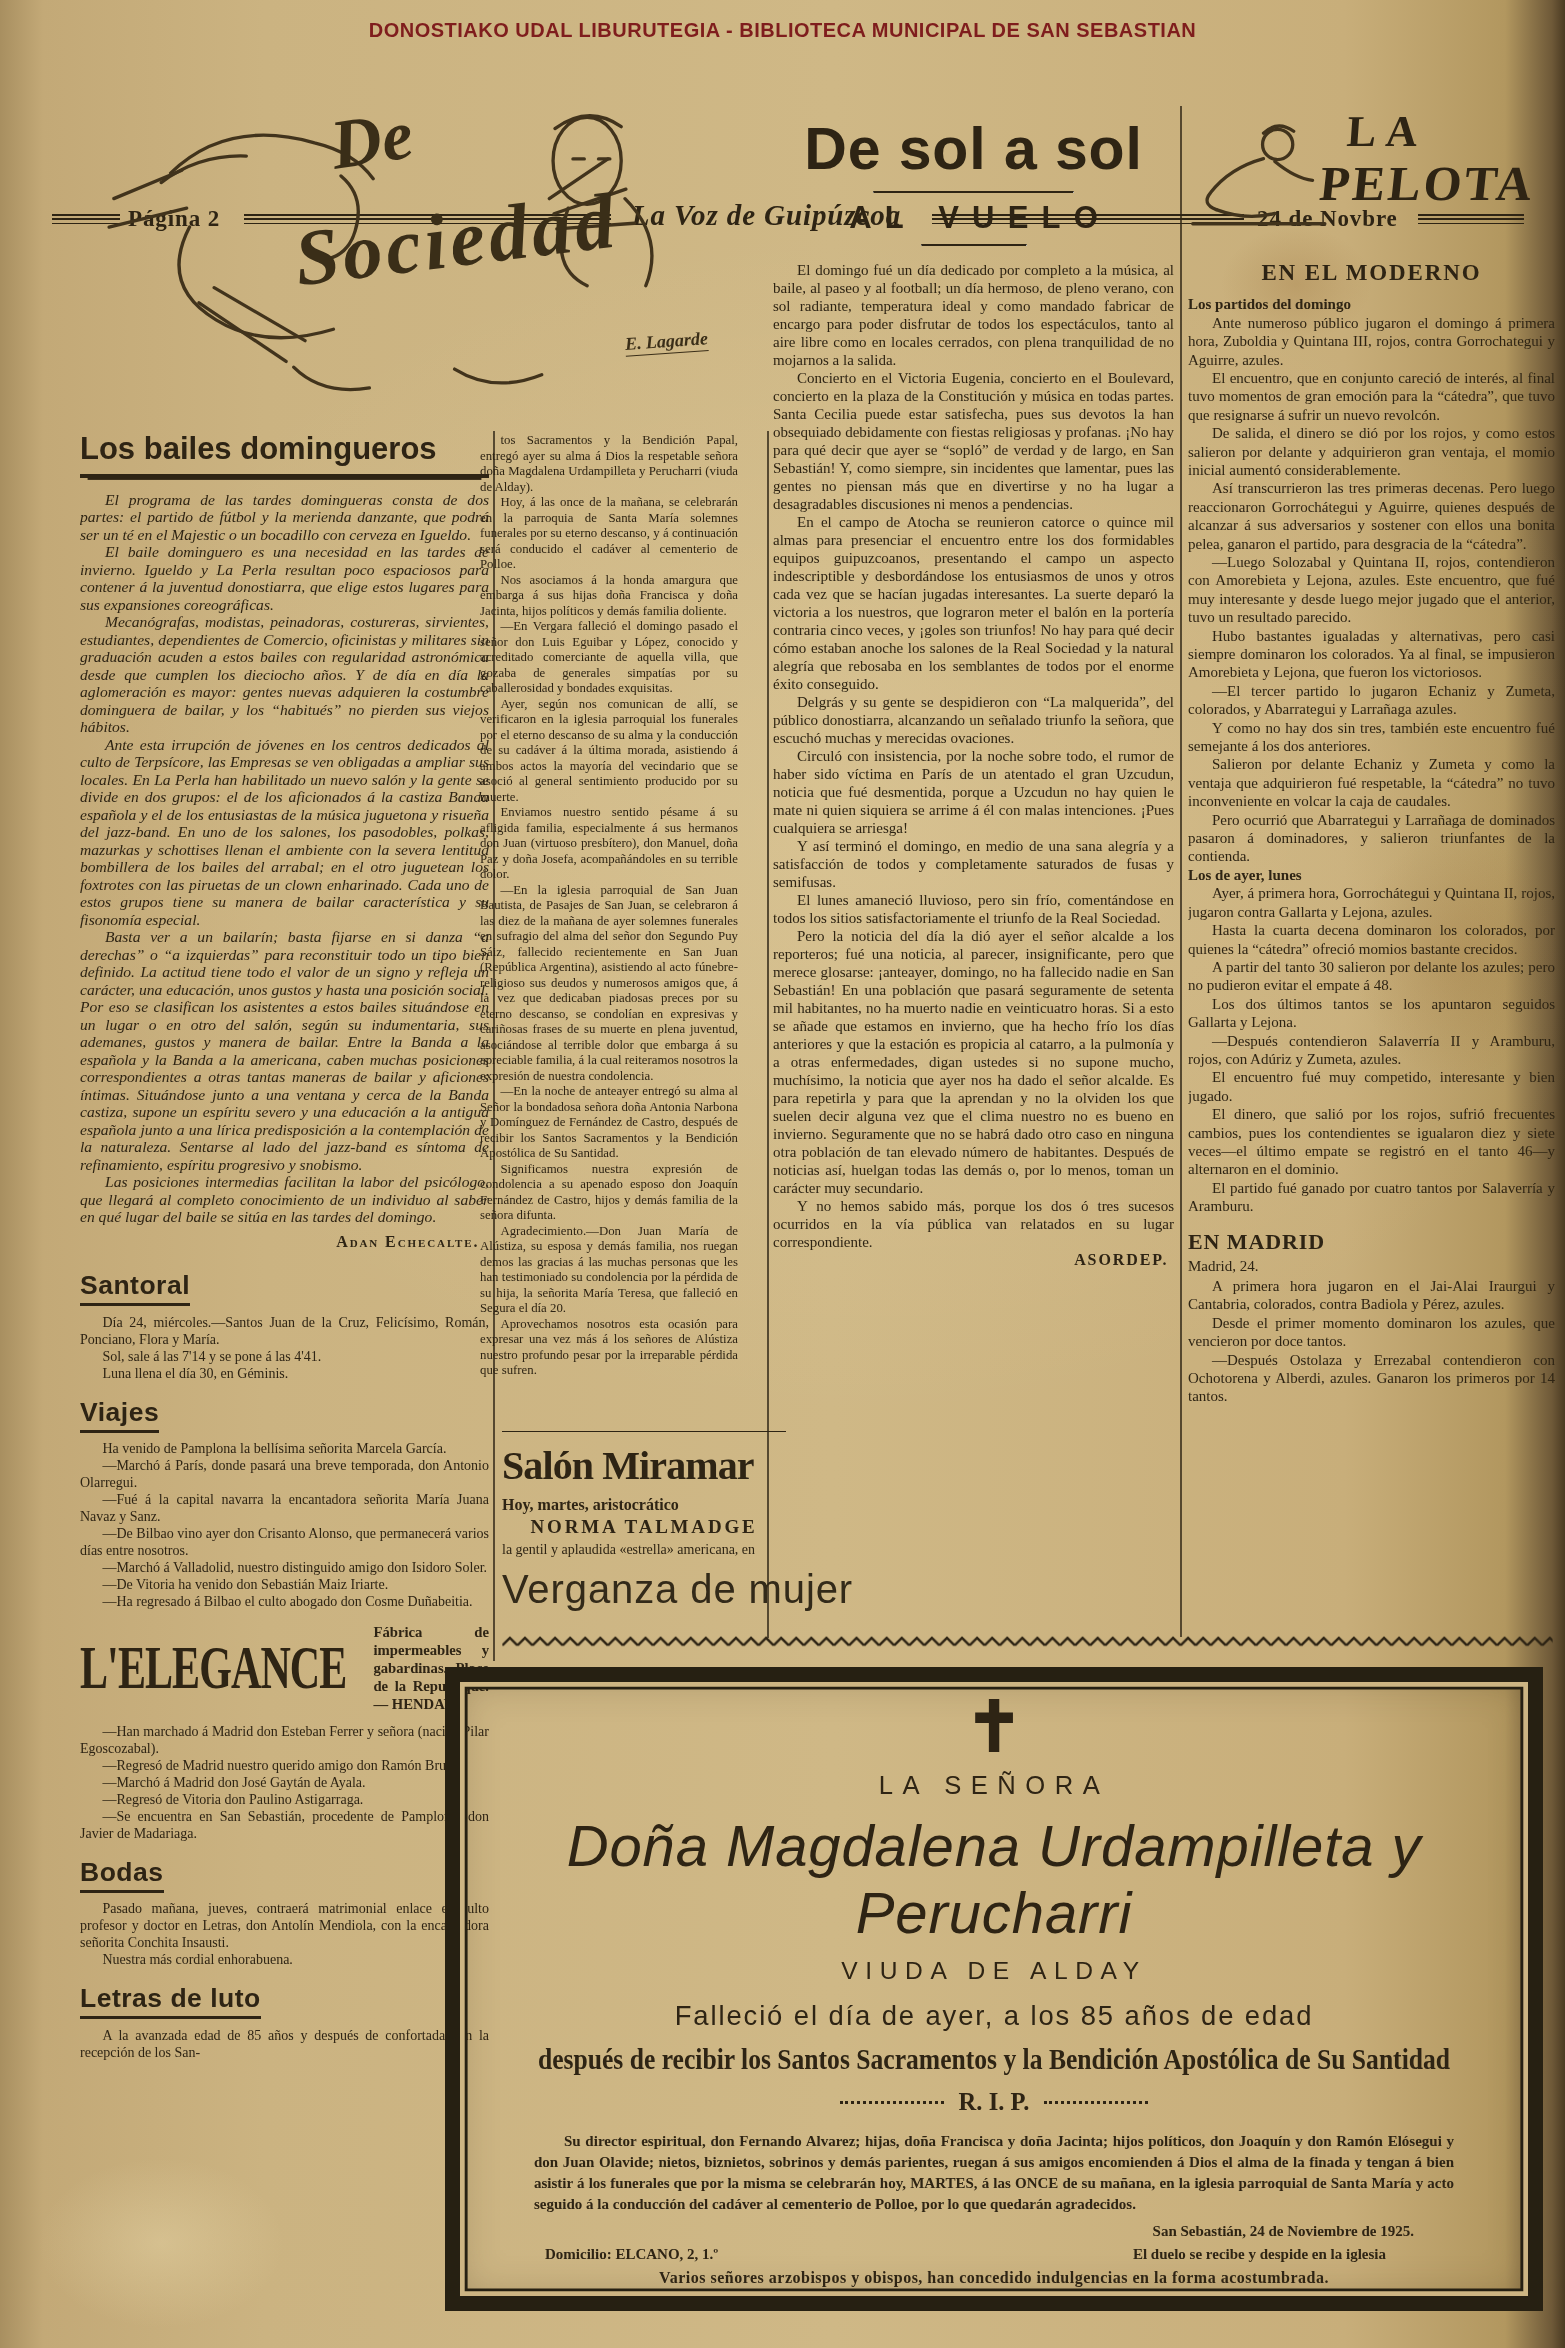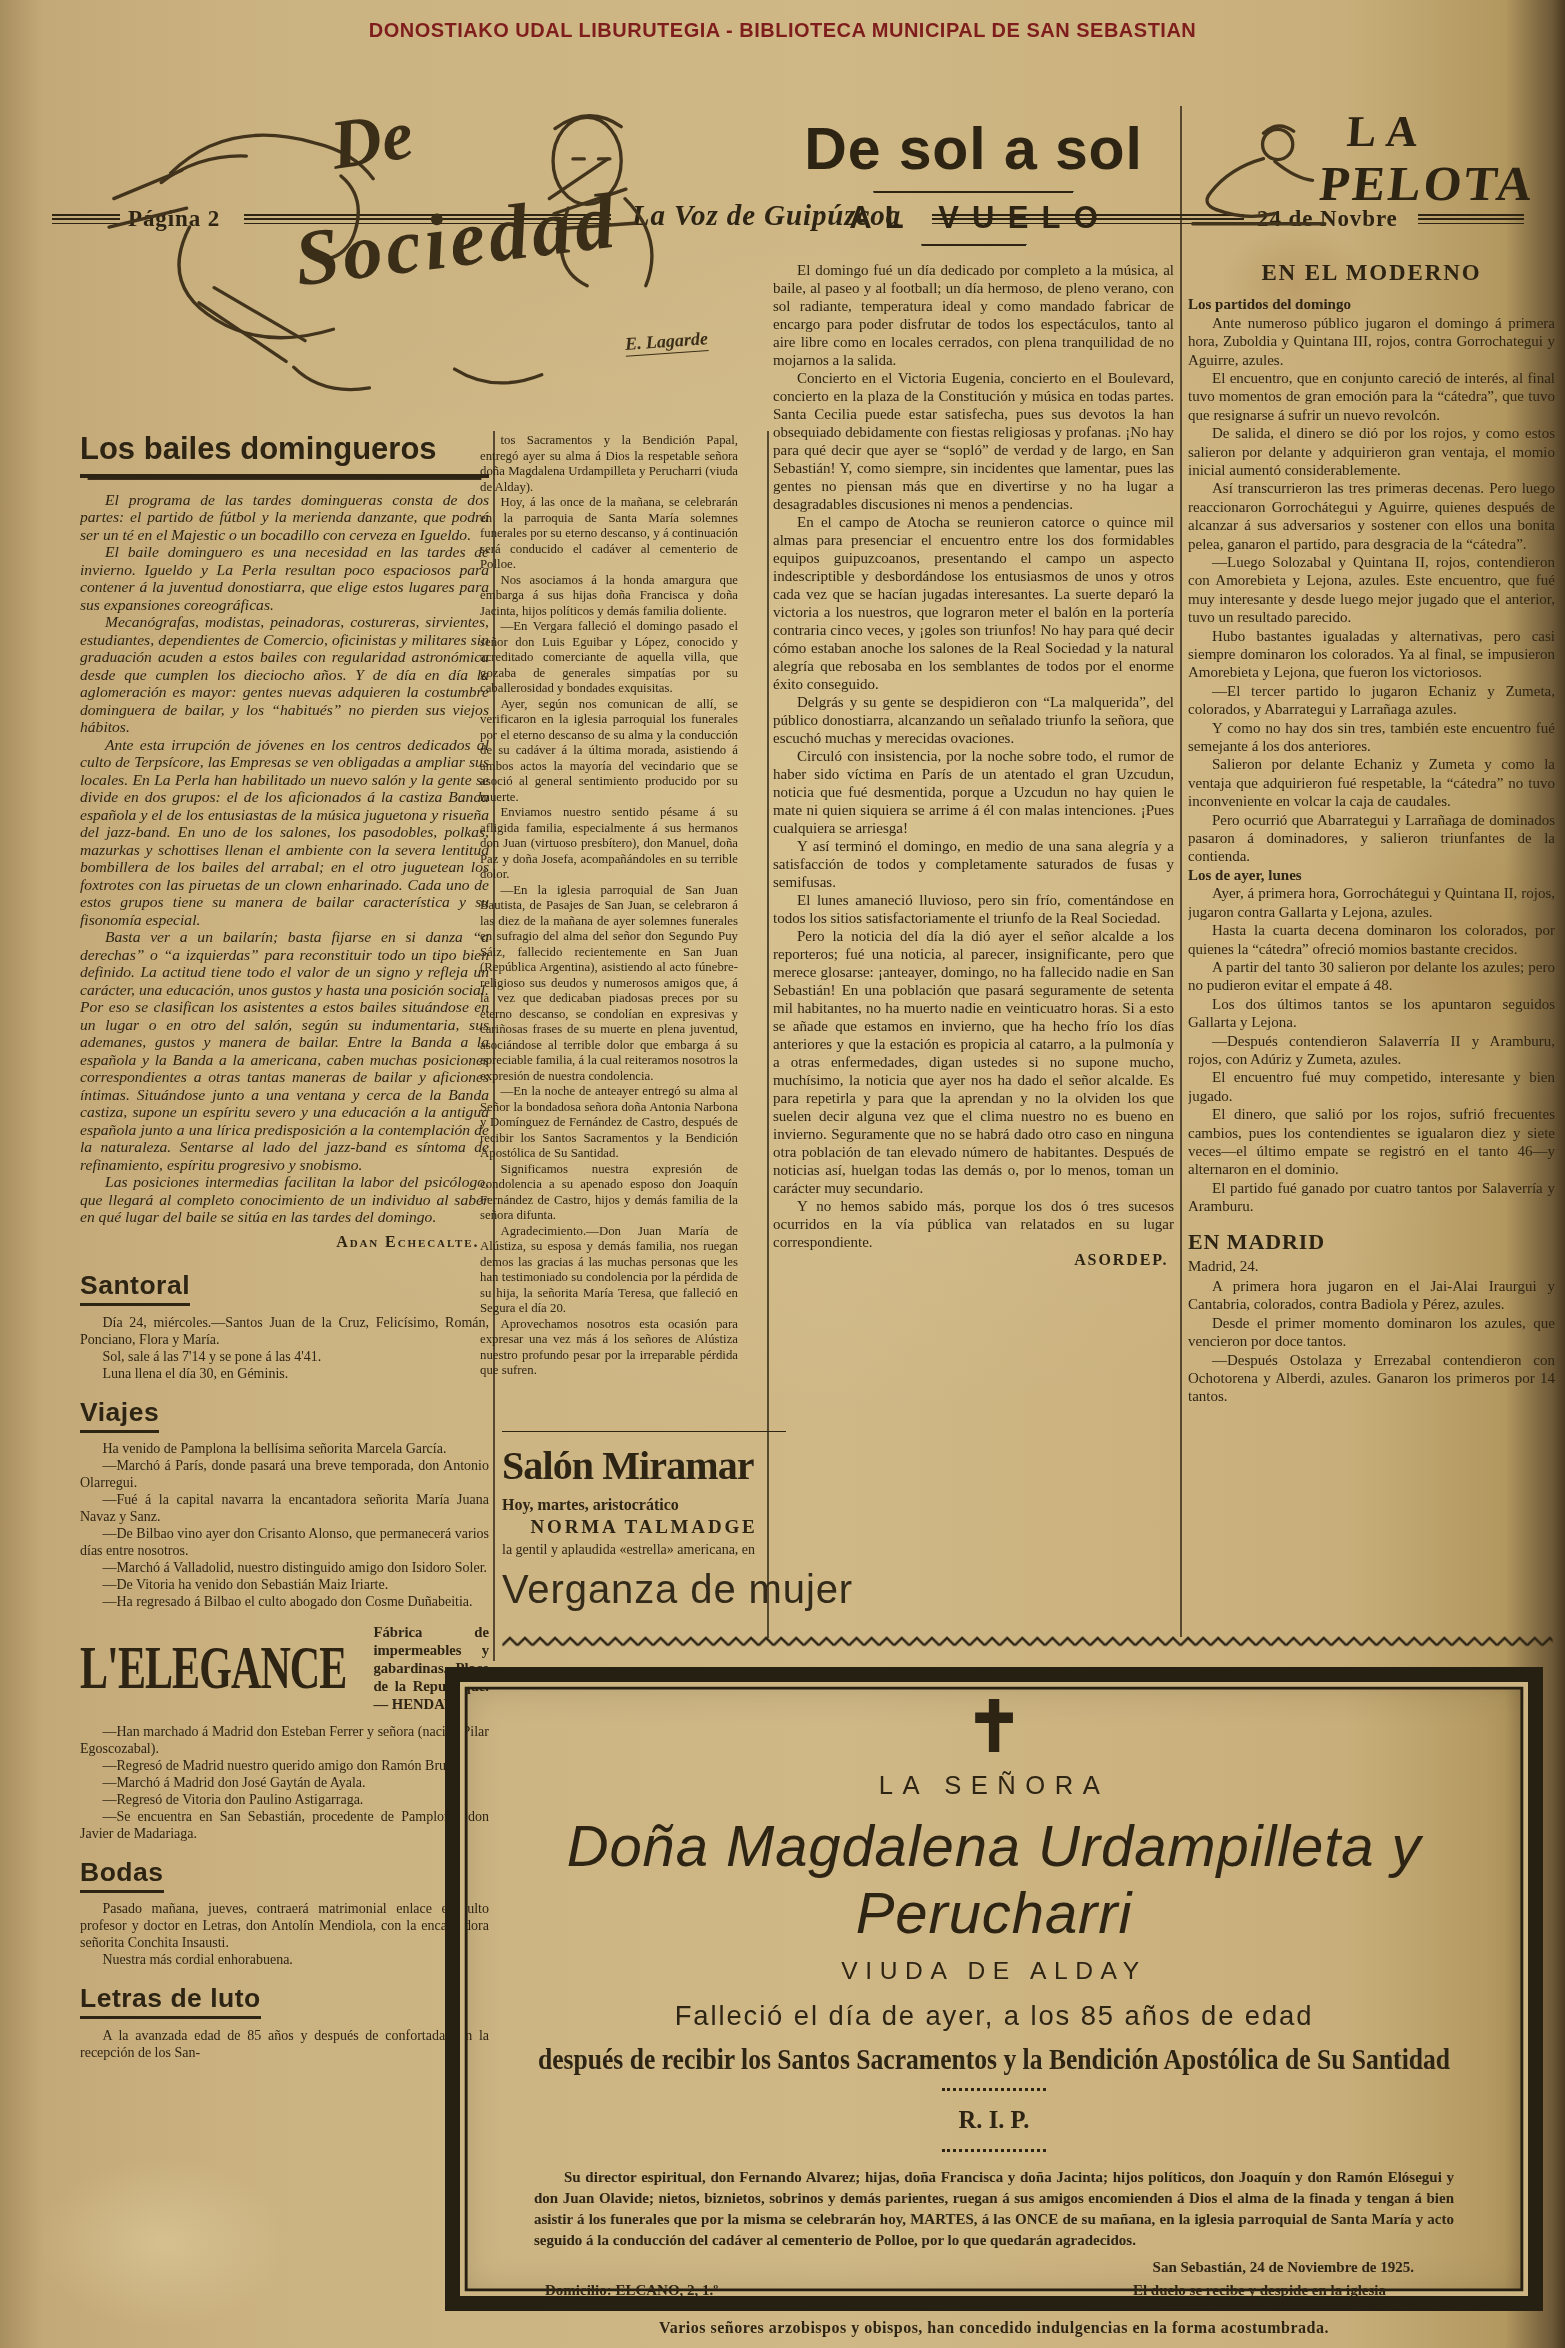--- a/index.html
+++ b/index.html
@@ -80,28 +80,28 @@
   .esquela{position:absolute;left:445px;top:1667px;width:1098px;height:644px;
     border:15px solid #262012;box-sizing:border-box;
     box-shadow:inset 0 0 0 4.7px #cdb583,inset 0 0 0 7.6px #262012, inset 0 0 38px rgba(60,45,20,.25);
     text-align:center;}
   .esq-cross{font-size:70px;line-height:.95;margin-top:13.2px;font-weight:bold;}
   .esq-senora{font-size:25.6px;letter-spacing:9.5px;margin-top:9.5px;font-family:"Liberation Sans",sans-serif;}
   .esq-name{font-family:"Liberation Sans",sans-serif;font-size:58px;margin-top:11.4px;letter-spacing:0.9px;font-style:italic;}
   .esq-viuda{font-family:"Liberation Sans",sans-serif;font-size:24.6px;letter-spacing:7.6px;margin-top:11.4px;}
   .esq-died{font-family:"Liberation Sans",sans-serif;font-size:27.4px;margin-top:15px;letter-spacing:1.9px;}
   .esq-after{font-weight:bold;font-size:25.6px;margin-top:13.2px;letter-spacing:0px;transform:scaleY(1.15);}
-  .esq-rip{font-weight:bold;font-size:24.6px;margin-top:13.2px;display:flex;align-items:center;justify-content:center;gap:15px;flex-direction:column;}
+  .esq-rip{font-weight:bold;font-size:24.6px;margin-top:13.2px;display:flex;align-items:center;justify-content:center;gap:15px;}
   .esq-rip .dots{width:104px;border-top:3.8px dotted #2e2414;height:0;}
   .esq-body{font-weight:bold;font-size:15px;line-height:21px;text-align:justify;
     margin:15px 74px 0 74px;text-indent:2em;}
   .esq-pd{text-align:right;font-weight:bold;font-size:15px;margin:7.6px 114px 0 0;}
   .esq-foot{display:flex;justify-content:space-between;font-weight:bold;font-size:15px;
     margin:5.7px 142px 0 85px;}
-  .esq-indul{font-weight:bold;font-size:16px;margin-top:20px;letter-spacing:0.5px;}
+  .esq-indul{font-weight:bold;font-size:16px;margin-top:6px;letter-spacing:0.5px;}
 </style>
 </head>
 <body>
 
 <div class="stain" style="left:1221px;top:227px;width:151px;height:114px;background:radial-gradient(closest-side,rgba(140,95,40,.22),rgba(0,0,0,0));"></div>
 <div class="stain" style="left:1353px;top:833px;width:208px;height:246px;background:radial-gradient(closest-side,rgba(140,95,40,.20),rgba(0,0,0,0));"></div>
 <div class="stain" style="left:38px;top:2158px;width:246px;height:170px;background:radial-gradient(closest-side,rgba(240,225,180,.35),rgba(0,0,0,0));"></div>
 
 <div class="stamp">DONOSTIAKO UDAL LIBURUTEGIA - BIBLIOTECA MUNICIPAL DE SAN SEBASTIAN</div>
 

